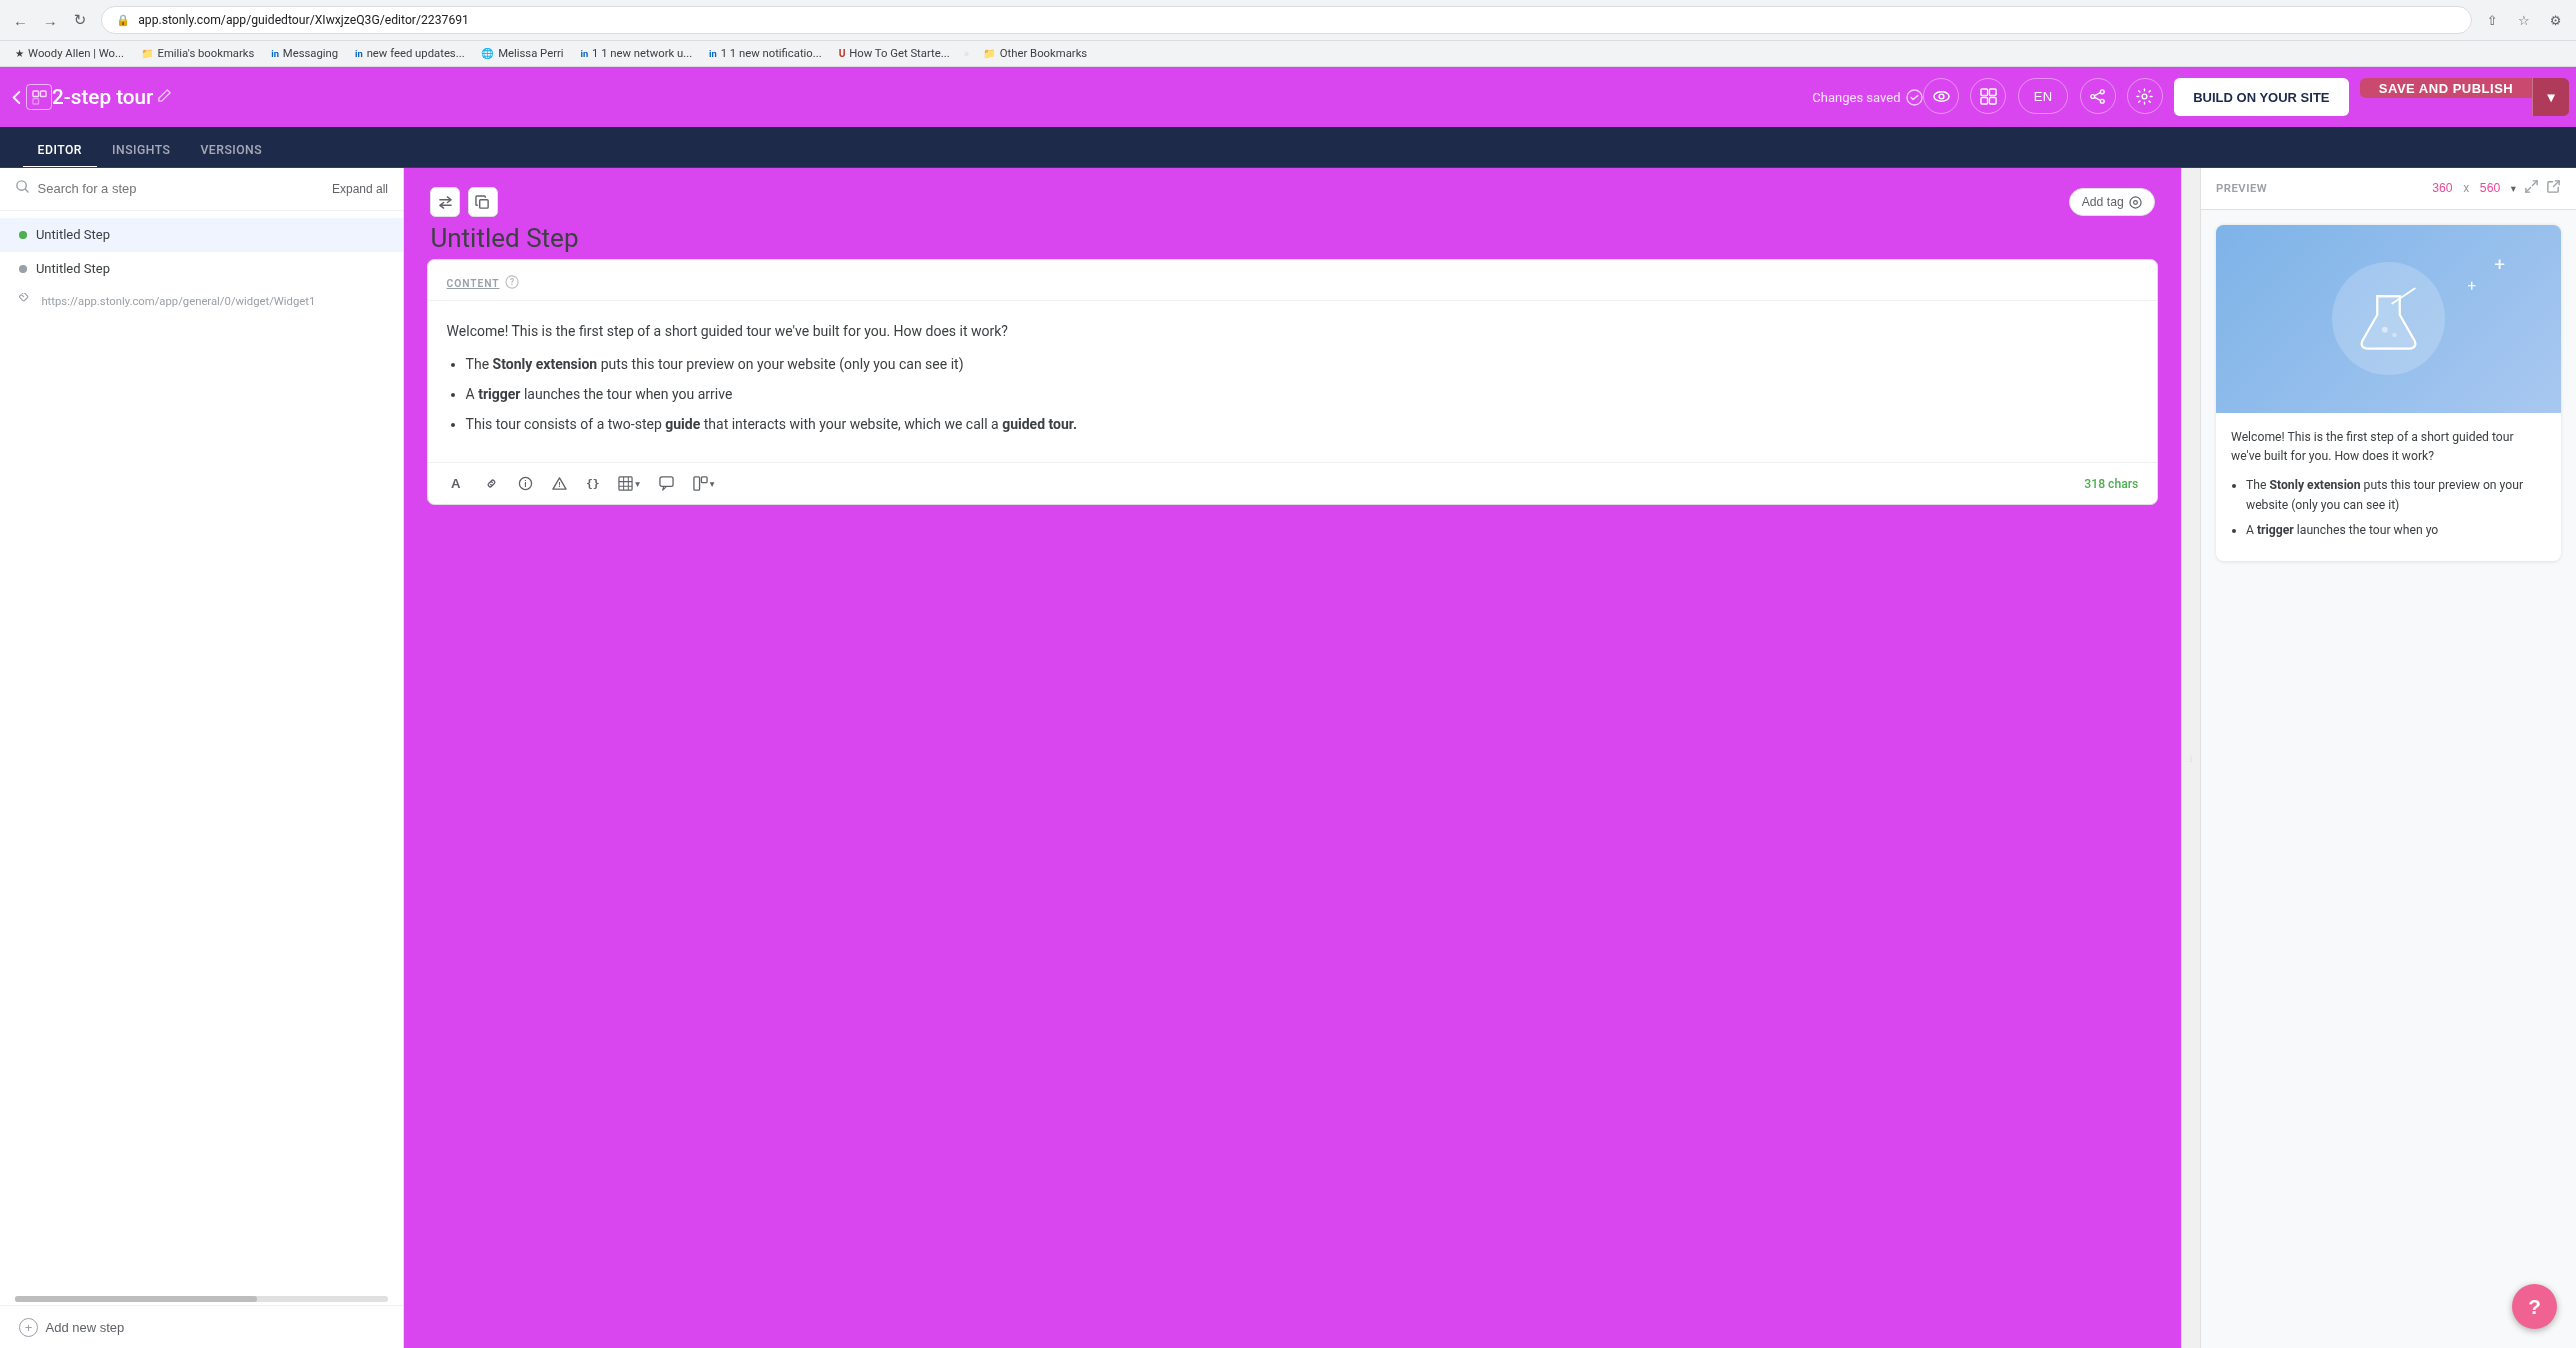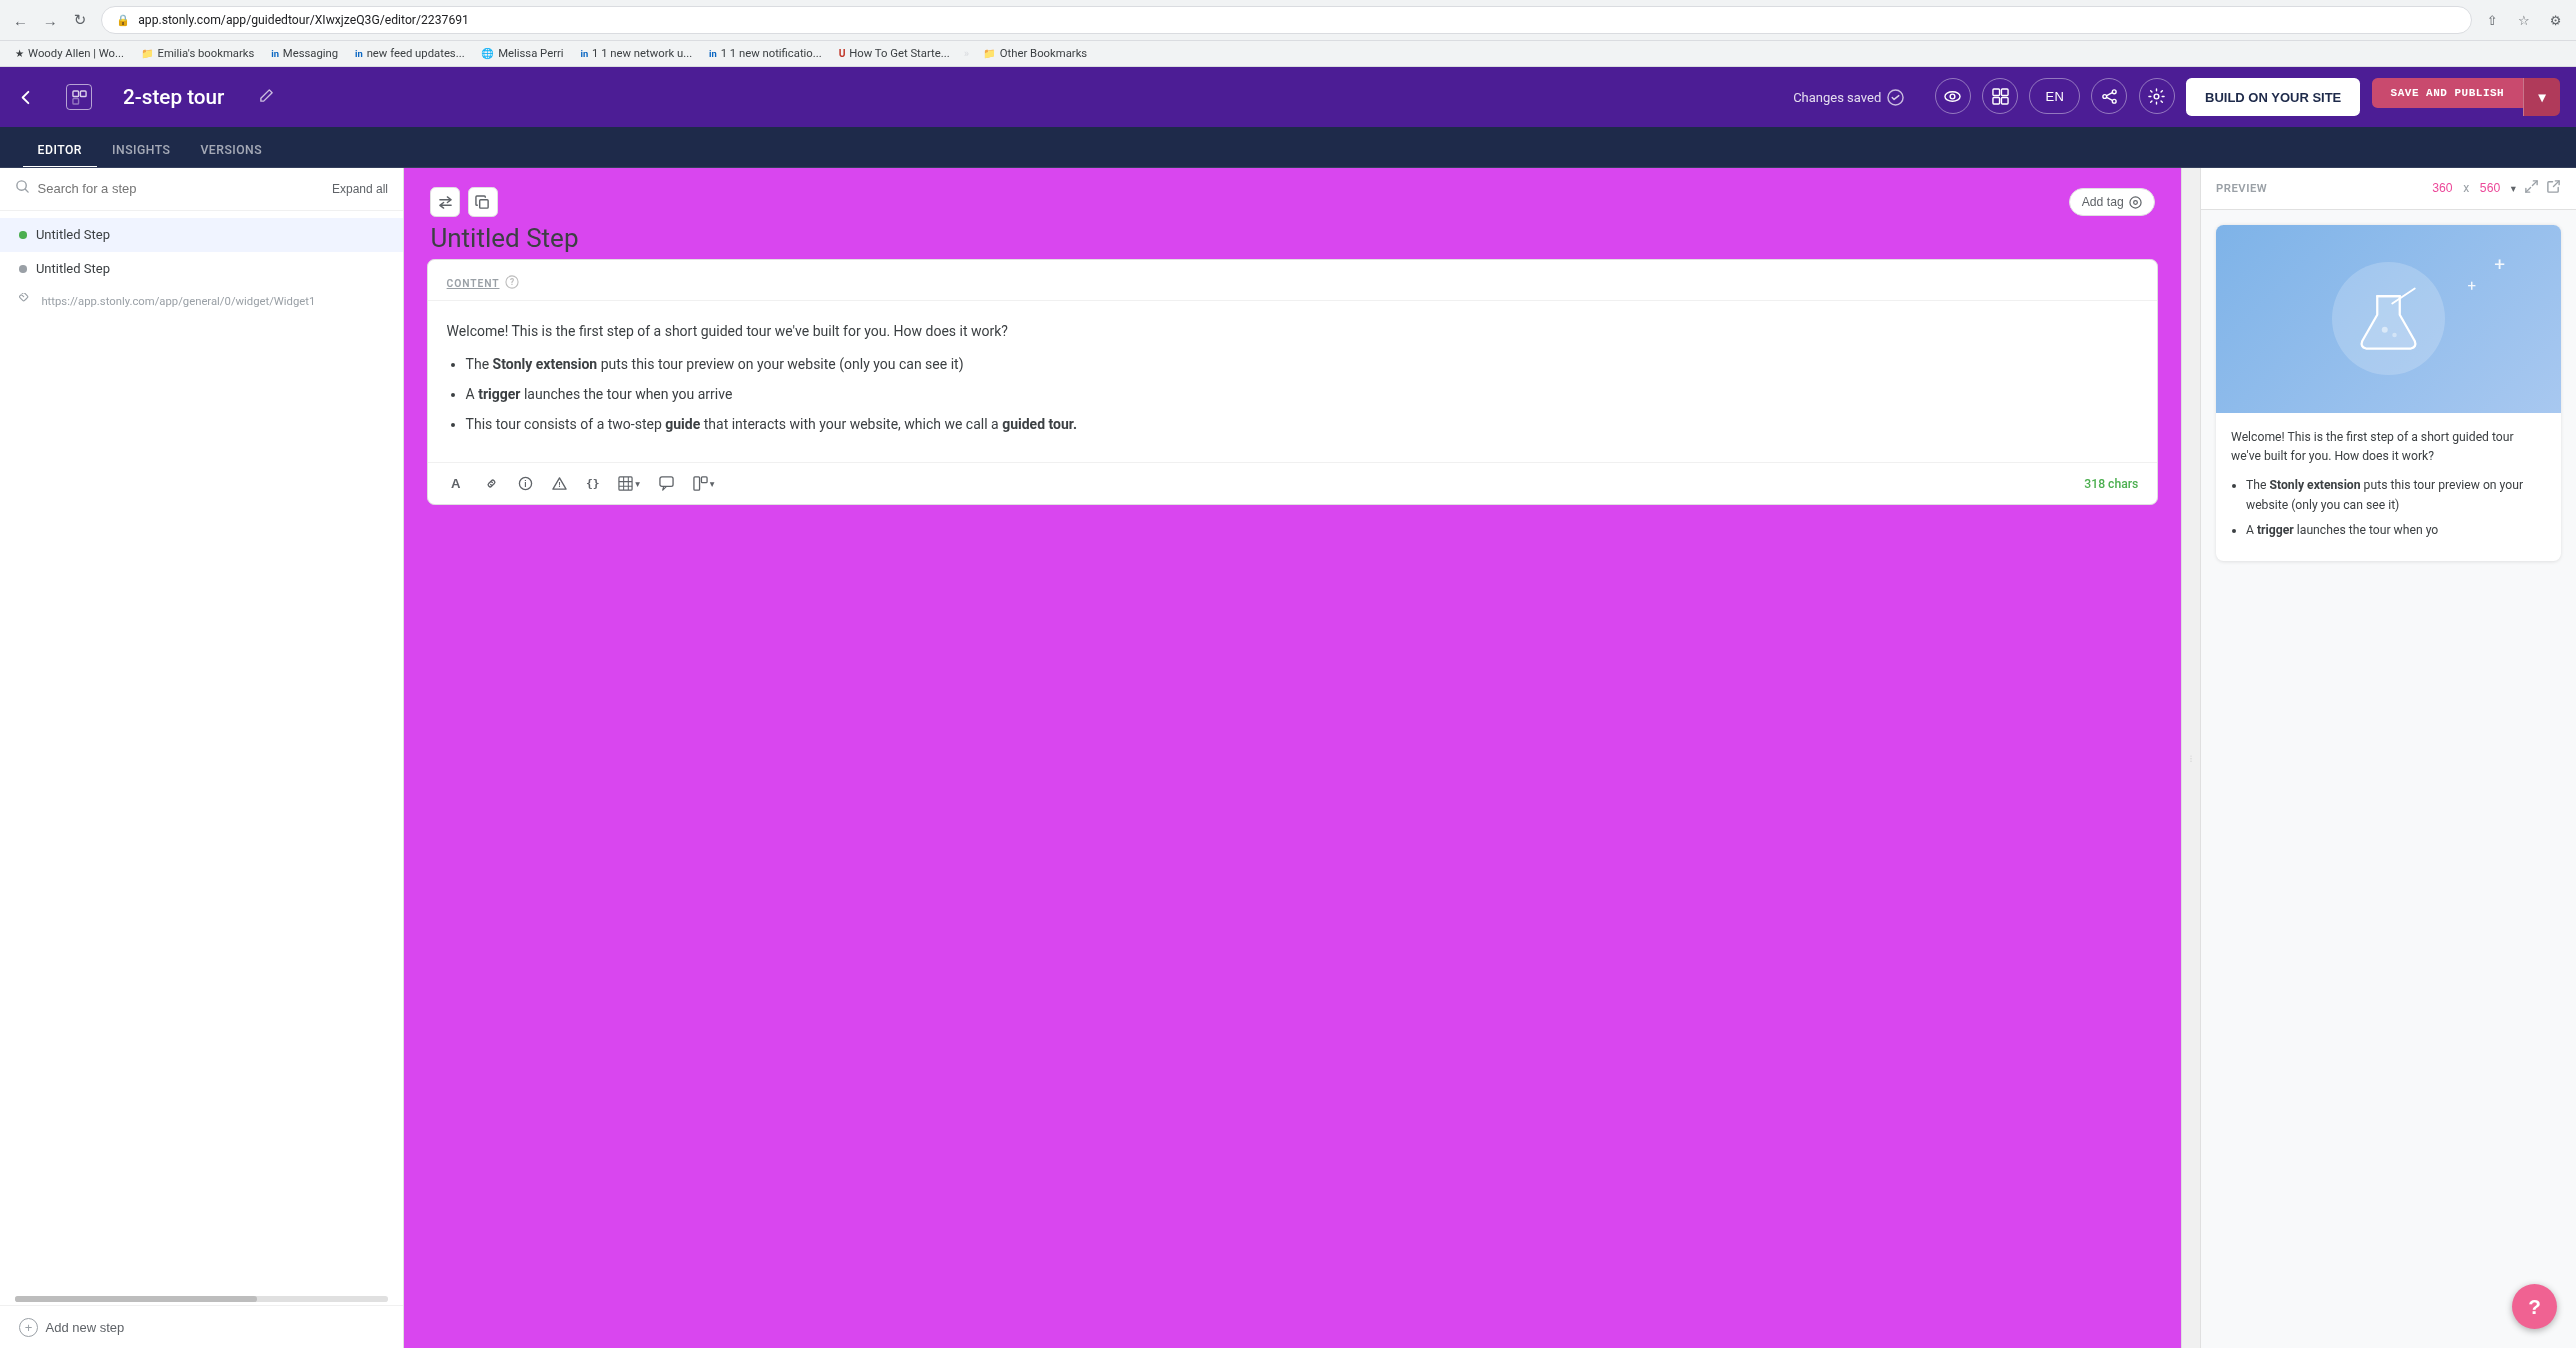--- a/index.html
+++ b/index.html
@@ -48,26 +48,26 @@
     .bookmark-item {
       display: flex; align-items: center; gap: 3.8px;
       padding: 1.9px 7.5px; border-radius: 3.8px; cursor: pointer;
       color: #3c4043; white-space: nowrap;
     }
     .bookmark-icon { font-size: 10.3px; }
     .bookmarks-separator { color: #dadce0; margin: 0 1.9px; }
 
     
     .app-header {
-      background: #4c1d95;
+      background: #d946ef;
       color: white;
-      padding: 0 16px;
+      padding: 0 7px;
       display: flex;
       align-items: center;
-      gap: 31px;
+      gap: 0;
       height: 60px;
     }
     .back-btn {
       color: white; background: none; border: none; cursor: pointer;
       font-size: 19px; display: flex; align-items: center;
     }
     .app-logo {
       display: flex; align-items: center; gap: 7.5px;
     }
     .logo-icon {
@@ -97,22 +97,22 @@
       background: none; color: white; cursor: pointer;
       display: flex; align-items: center; font-size: 13px; font-weight: 500; letter-spacing: 0.3px;
     }
     .build-btn {
       background: white; color: #1e2a4a; border: none;
       height: 38px; padding: 0 19px; border-radius: 5.6px;
       font-size: 13px; font-weight: 600; cursor: pointer; white-space: nowrap;
     }
     .save-publish-btn {
       background: #c94a6e; color: white; border: none;
-      height: 30px; padding: 0 19px; border-radius: 5.6px 0 0 5.6px;
-      font-size: 11px; font-weight: 600; cursor: pointer; white-space: nowrap; letter-spacing: 0.5px; font-family: Liberation Mono, monospace;
+      height: 20px; padding: 0 19px; border-radius: 5.6px 0 0 5.6px;
+      font-size: 13px; font-weight: 600; cursor: pointer; white-space: nowrap; letter-spacing: 0.5px;
     }
     .save-publish-dropdown {
       background: #b03a5a; color: white; border: none; border-left: 0.9px solid rgba(255,255,255,0.3);
       height: 38px; padding: 0 11.3px; border-radius: 0 5.6px 5.6px 0; cursor: pointer;
       display: flex; align-items: center;
     }
     .save-publish-wrapper { display: flex; }
 
     
     .tab-bar {

